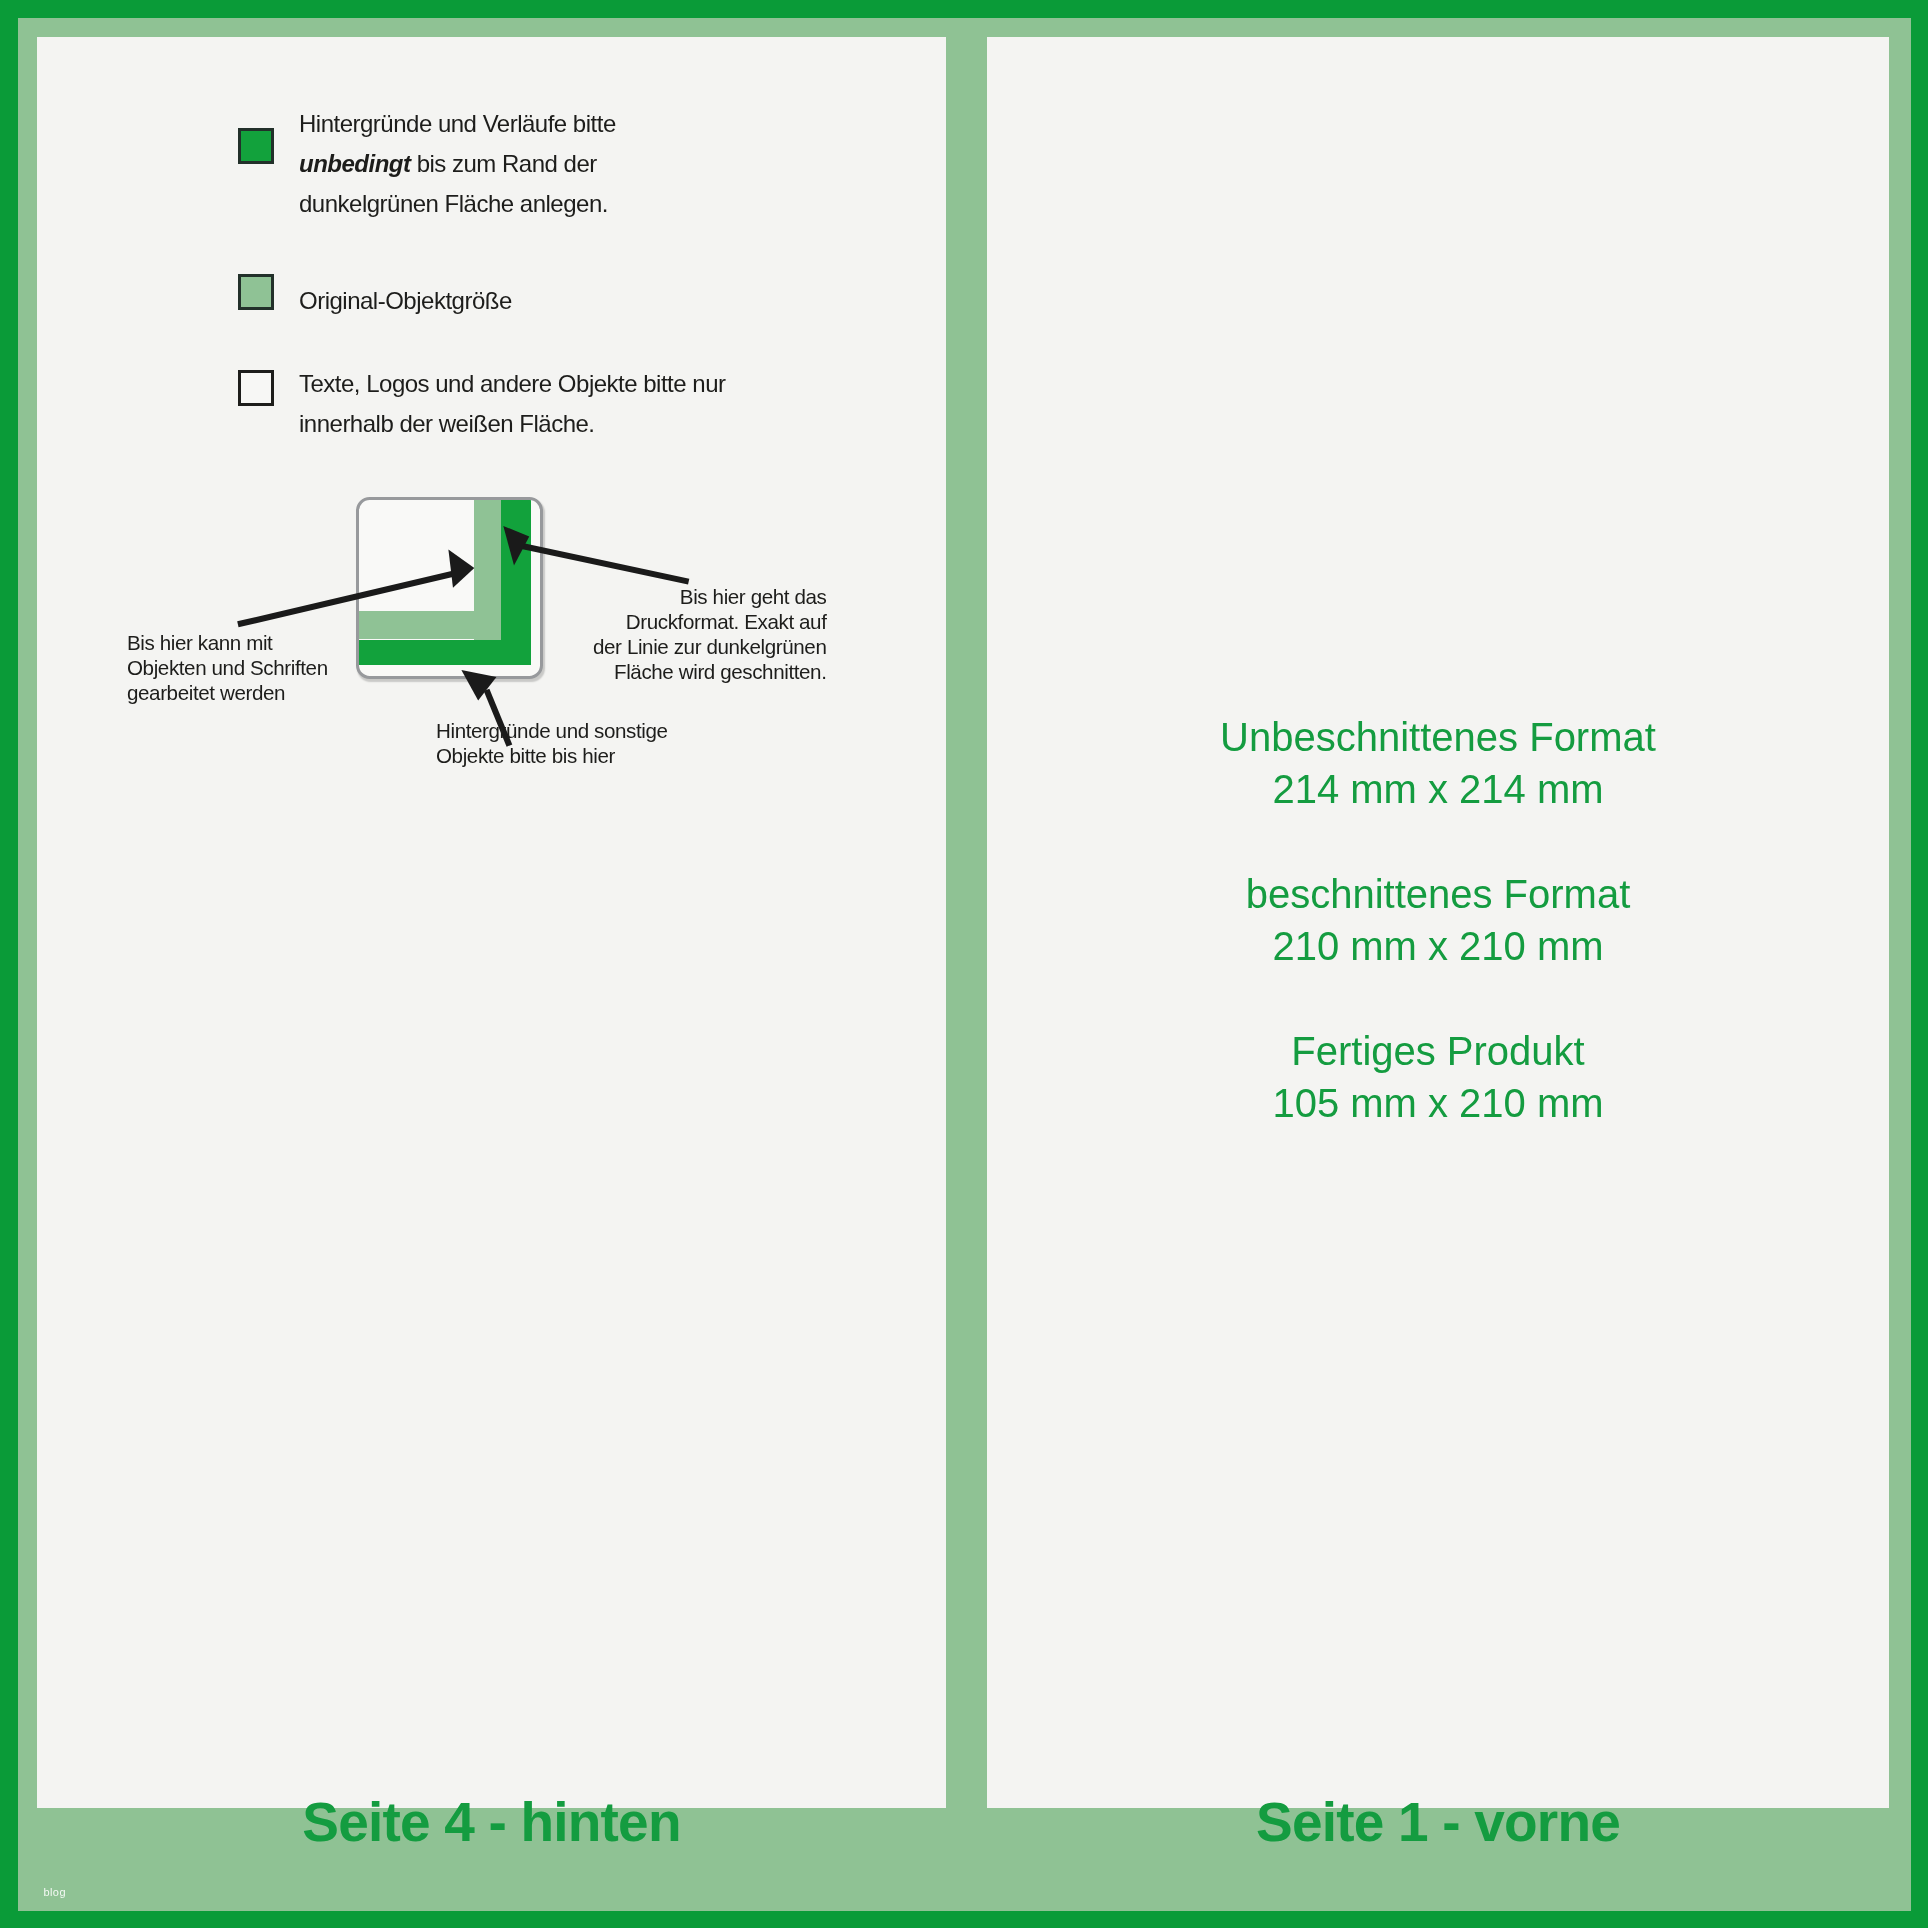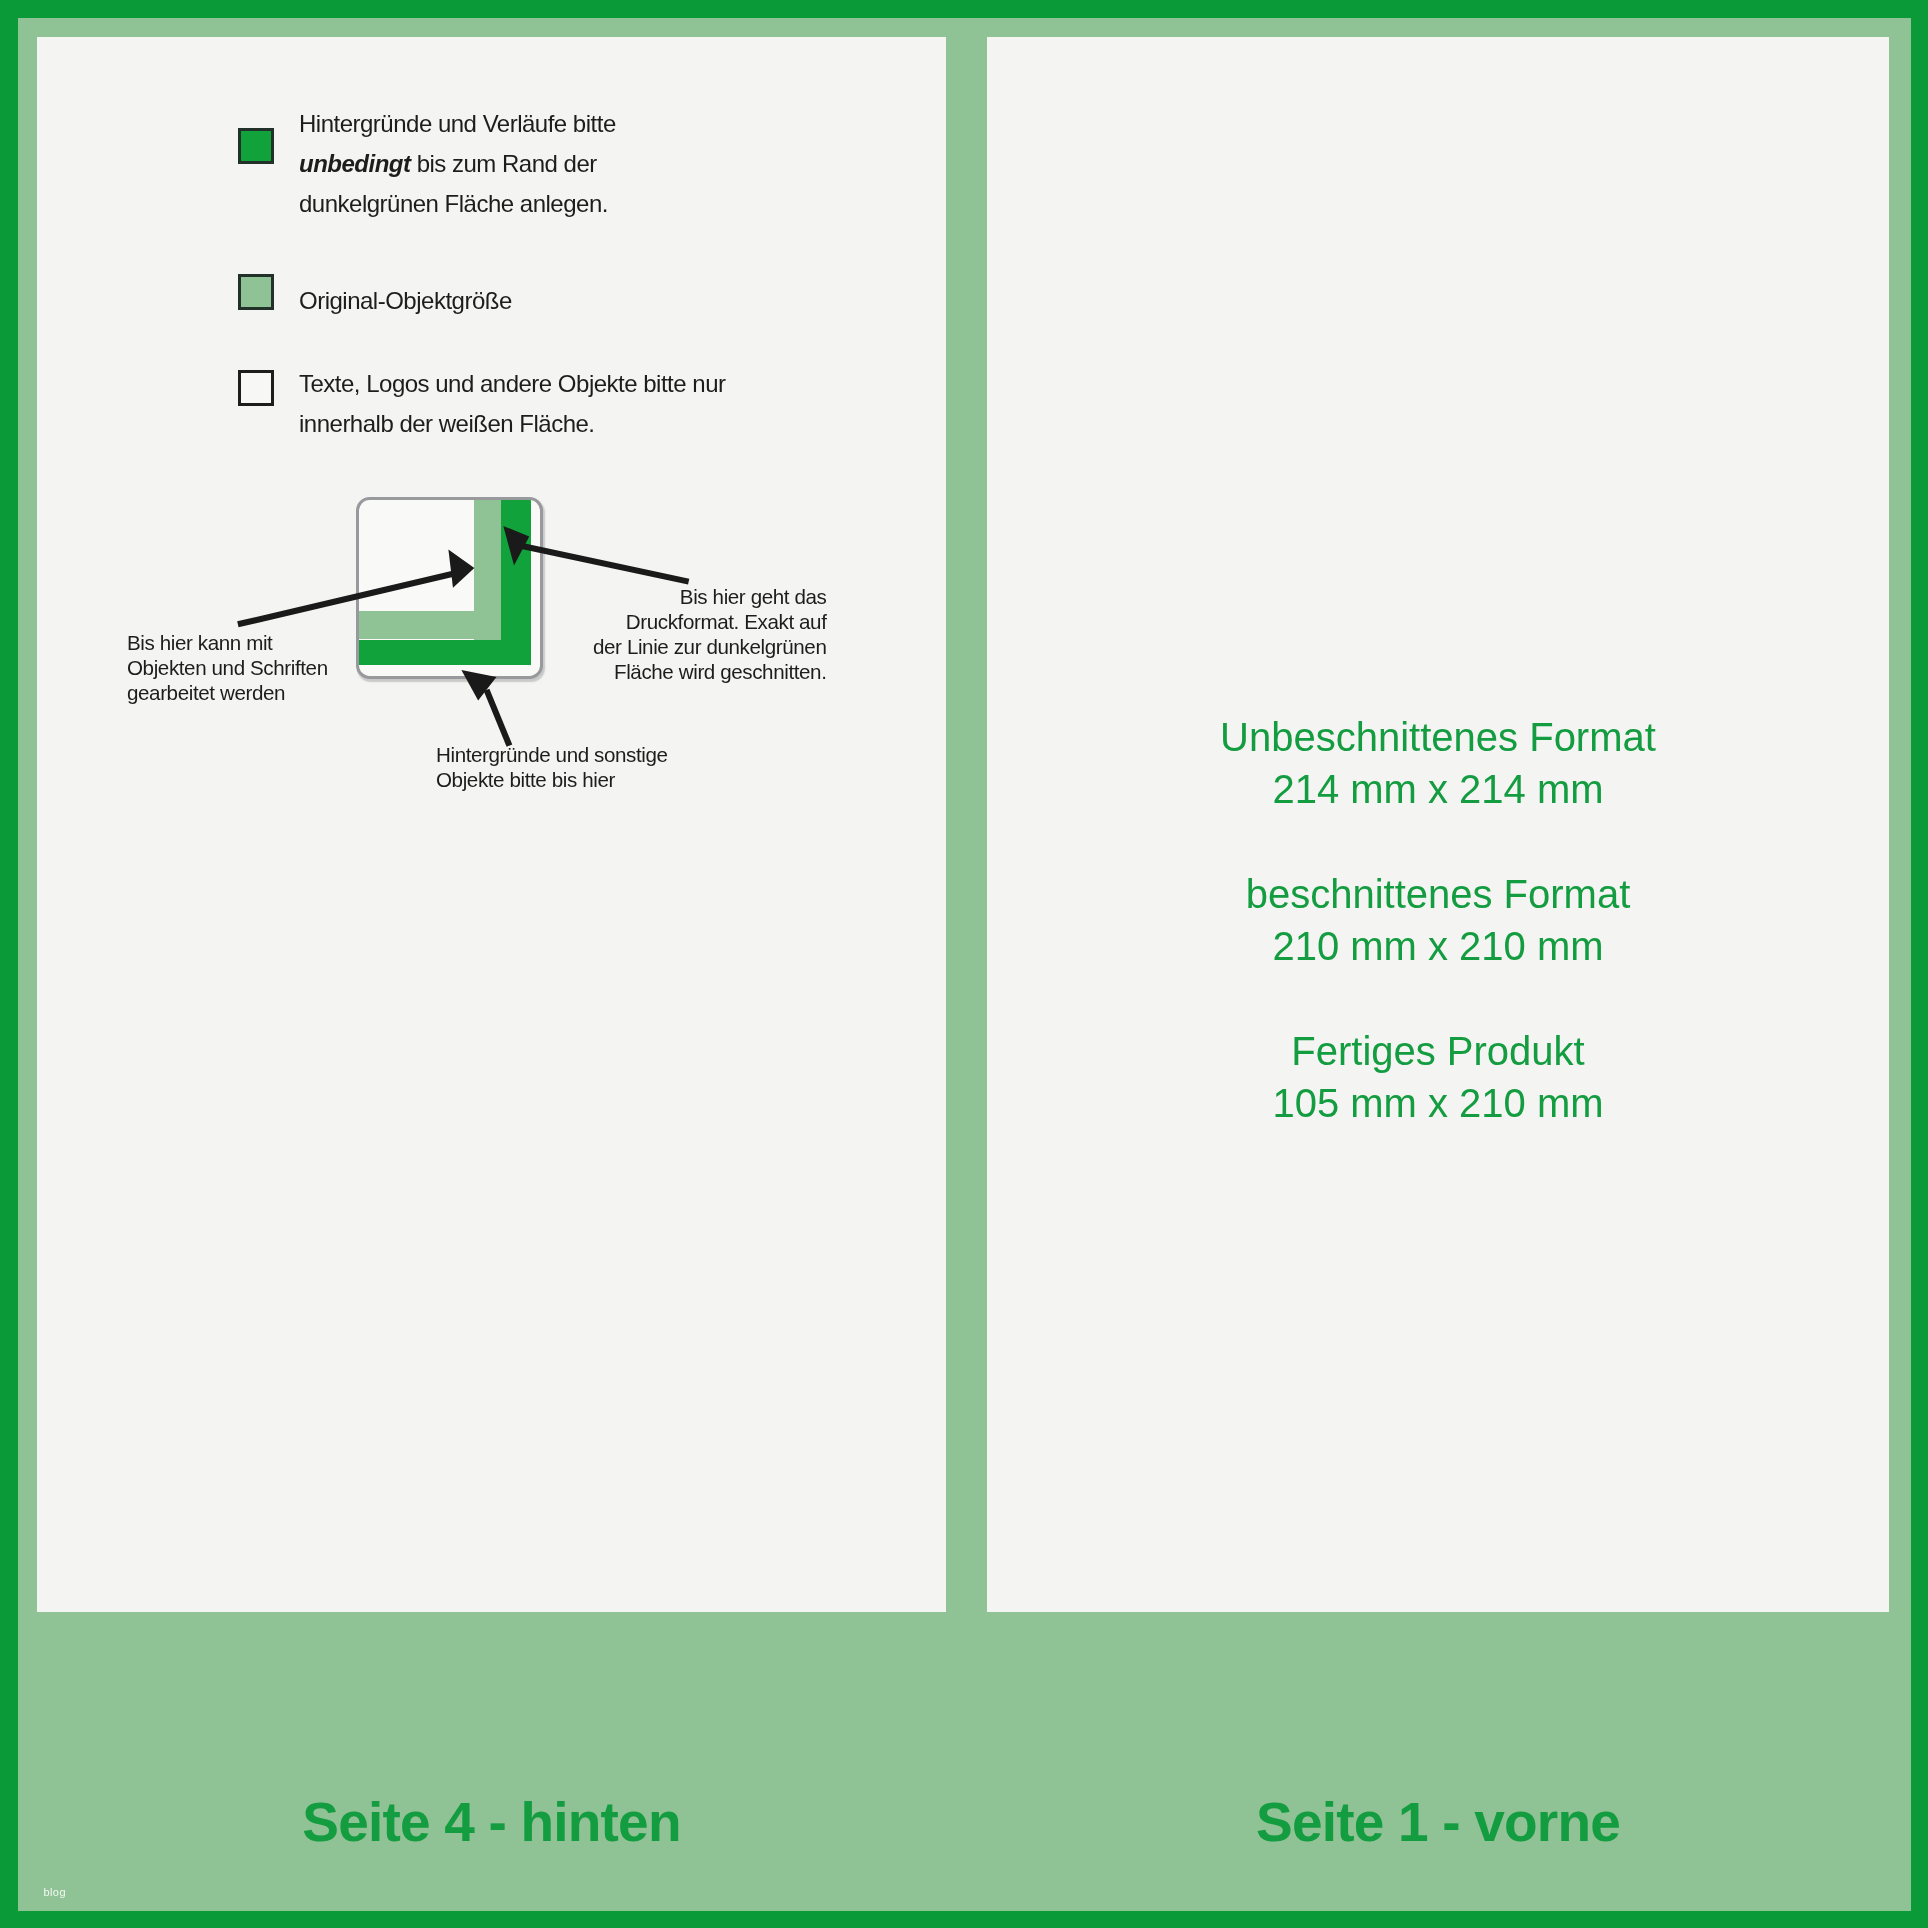--- a/index.html
+++ b/index.html
@@ -1,20 +1,20 @@
 <!DOCTYPE html>
 <html style="font-size:12.2px"><head>
 <meta charset="utf-8">
 <style>
   html,body{margin:0;padding:0;background:#0a9b38;}
   *{box-sizing:border-box;}
   .sheet{position:relative;width:1929px;height:1929px;background:#0a9b38;
          font-family:"Liberation Sans",sans-serif;overflow:hidden;}
   .bleed-band{position:absolute;left:18.3px;top:18.3px;right:18.3px;bottom:18.3px;background:#8fc294;}
-  .panel{position:absolute;top:37px;height:1575px;background:#f4f4f2;}
+  .panel{position:absolute;top:37px;height:1771px;background:#f4f4f2;}
   .panel.left{left:37px;width:909px;}
   .panel.right{left:987px;width:902px;}
 
   
   .swatch{position:absolute;left:201px;width:36px;height:36px;border:3.8px solid #22302a;}
   .swatch.dark{background:#12a23c;}
   .swatch.light{background:#8fc295;}
   .swatch.white{background:#f7f7f5;border-color:#1d1d1b;}
   .legend-text{position:absolute;left:262px;color:#1d1d1b;font-size:24px;line-height:40px;
                letter-spacing:-0.5px;white-space:nowrap;}
@@ -31,21 +31,21 @@
   .strip.dg-v{left:142px;top:0;width:30px;height:165px;}
   .strip.lg-h{left:0;top:111px;width:142px;height:28px;}
   .strip.dg-h{left:0;top:140px;width:172px;height:25px;}
 
   .arrows{position:absolute;left:0;top:0;width:909px;height:1852px;pointer-events:none;}
 
   .note{position:absolute;color:#1d1d1b;font-size:20.6px;line-height:25px;
         letter-spacing:-0.4px;white-space:nowrap;}
   .note.nl{left:90px;top:565px;margin-top:28px;}
   .note.nr{left:556px;top:547px;text-align:right;}
-  .note.nb{left:399px;top:705px;}
+  .note.nb{left:399px;top:681px;}
 
   
   .formats{position:absolute;left:0;top:674px;width:100%;text-align:center;
            color:#149c40;font-weight:normal;font-size:40px;line-height:52px;}
   .format-block{margin-bottom:53px;}
 
   .footer{position:absolute;left:0;top:1755px;width:100%;text-align:center;
           color:#149c40;font-weight:bold;font-size:55px;line-height:61px;letter-spacing:-0.8px;}
 
   .watermark{position:absolute;left:27.5px;top:1886px;color:rgba(255,255,255,0.9);

